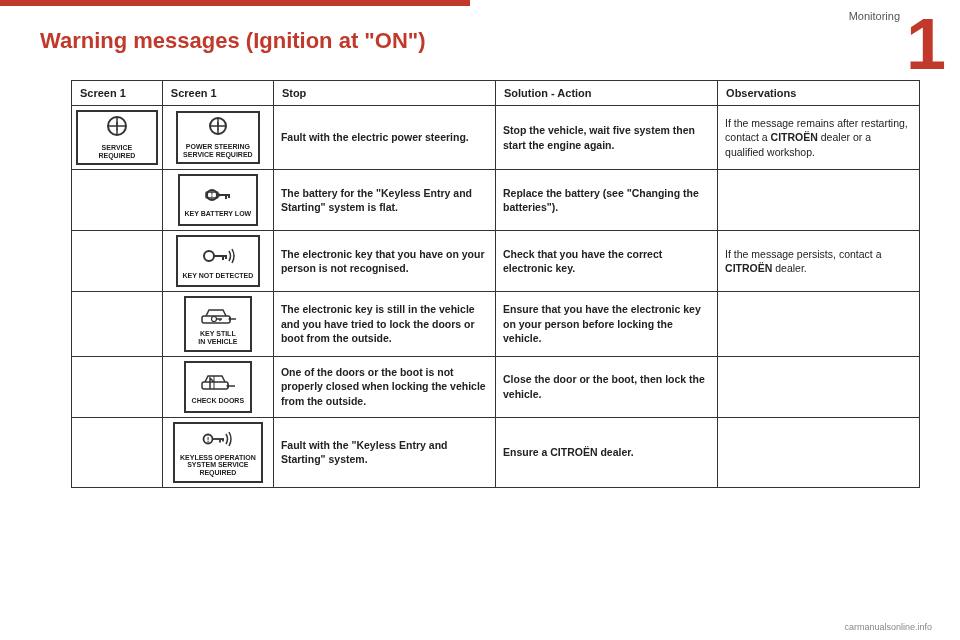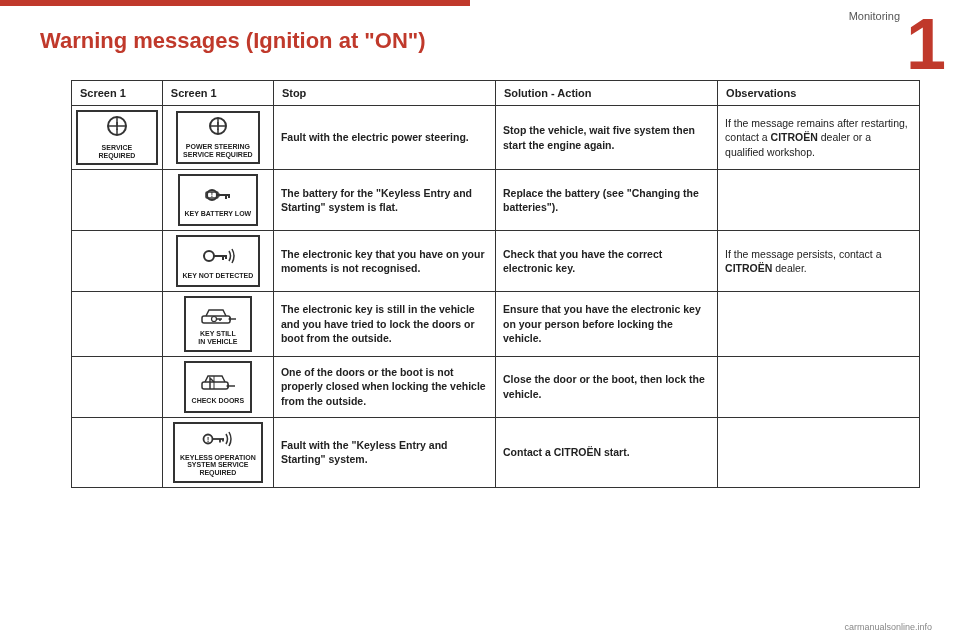--- a/index.html
+++ b/index.html
@@ -226,21 +226,21 @@
               <line x1="14" y1="12" x2="27" y2="12" stroke="#333" stroke-width="2"></line>
               <line x1="23" y1="12" x2="23" y2="16" stroke="#333" stroke-width="2"></line>
               <line x1="26" y1="12" x2="26" y2="15" stroke="#333" stroke-width="2"></line>
 
               <path d="M29,7 Q32,12 29,17" fill="none" stroke="#333" stroke-width="1.5"></path>
               <path d="M32,5 Q36,12 32,19" fill="none" stroke="#333" stroke-width="1.5"></path>
             </svg>
             <div class="icon-label">KEY NOT DETECTED</div>
           </div>
         </td>
-        <td><span class="bold-text">The electronic key that you have on your moments is not recognised.</span></td>
+        <td><span class="bold-text">The electronic key that you have on your person is not recognised.</span></td>
         <td><span class="bold-text">Check that you have the correct electronic key.</span></td>
         <td>If the message persists, contact a <strong>CITROËN</strong> dealer.</td>
       </tr>
 
       <tr>
         <td class="icon-cell"></td>
         <td class="icon-cell">
           <div class="icon-box">
             <svg width="36" height="24" viewBox="0 0 36 24">
 
@@ -298,20 +298,20 @@
 
               <path d="M26,6 Q29,11 26,16" fill="none" stroke="#333" stroke-width="1.5"></path>
               <path d="M29,4 Q33,11 29,18" fill="none" stroke="#333" stroke-width="1.5"></path>
 
               <text x="8" y="13.5" text-anchor="middle" font-size="8" font-weight="bold" fill="#333">!</text>
             </svg>
             <div class="icon-label">KEYLESS OPERATION<br>SYSTEM SERVICE<br>REQUIRED</div>
           </div>
         </td>
         <td><span class="bold-text">Fault with the "Keyless Entry and Starting" system.</span></td>
-        <td><span class="bold-text">Contact a CITROËN start.</span></td>
+        <td><span class="bold-text">Ensure a CITROËN dealer.</span></td>
         <td></td>
       </tr>
     </tbody>
   </table>
 </div>
 
 <div class="bottom-right">carmanualsonline.info</div>
 
 </body></html>

